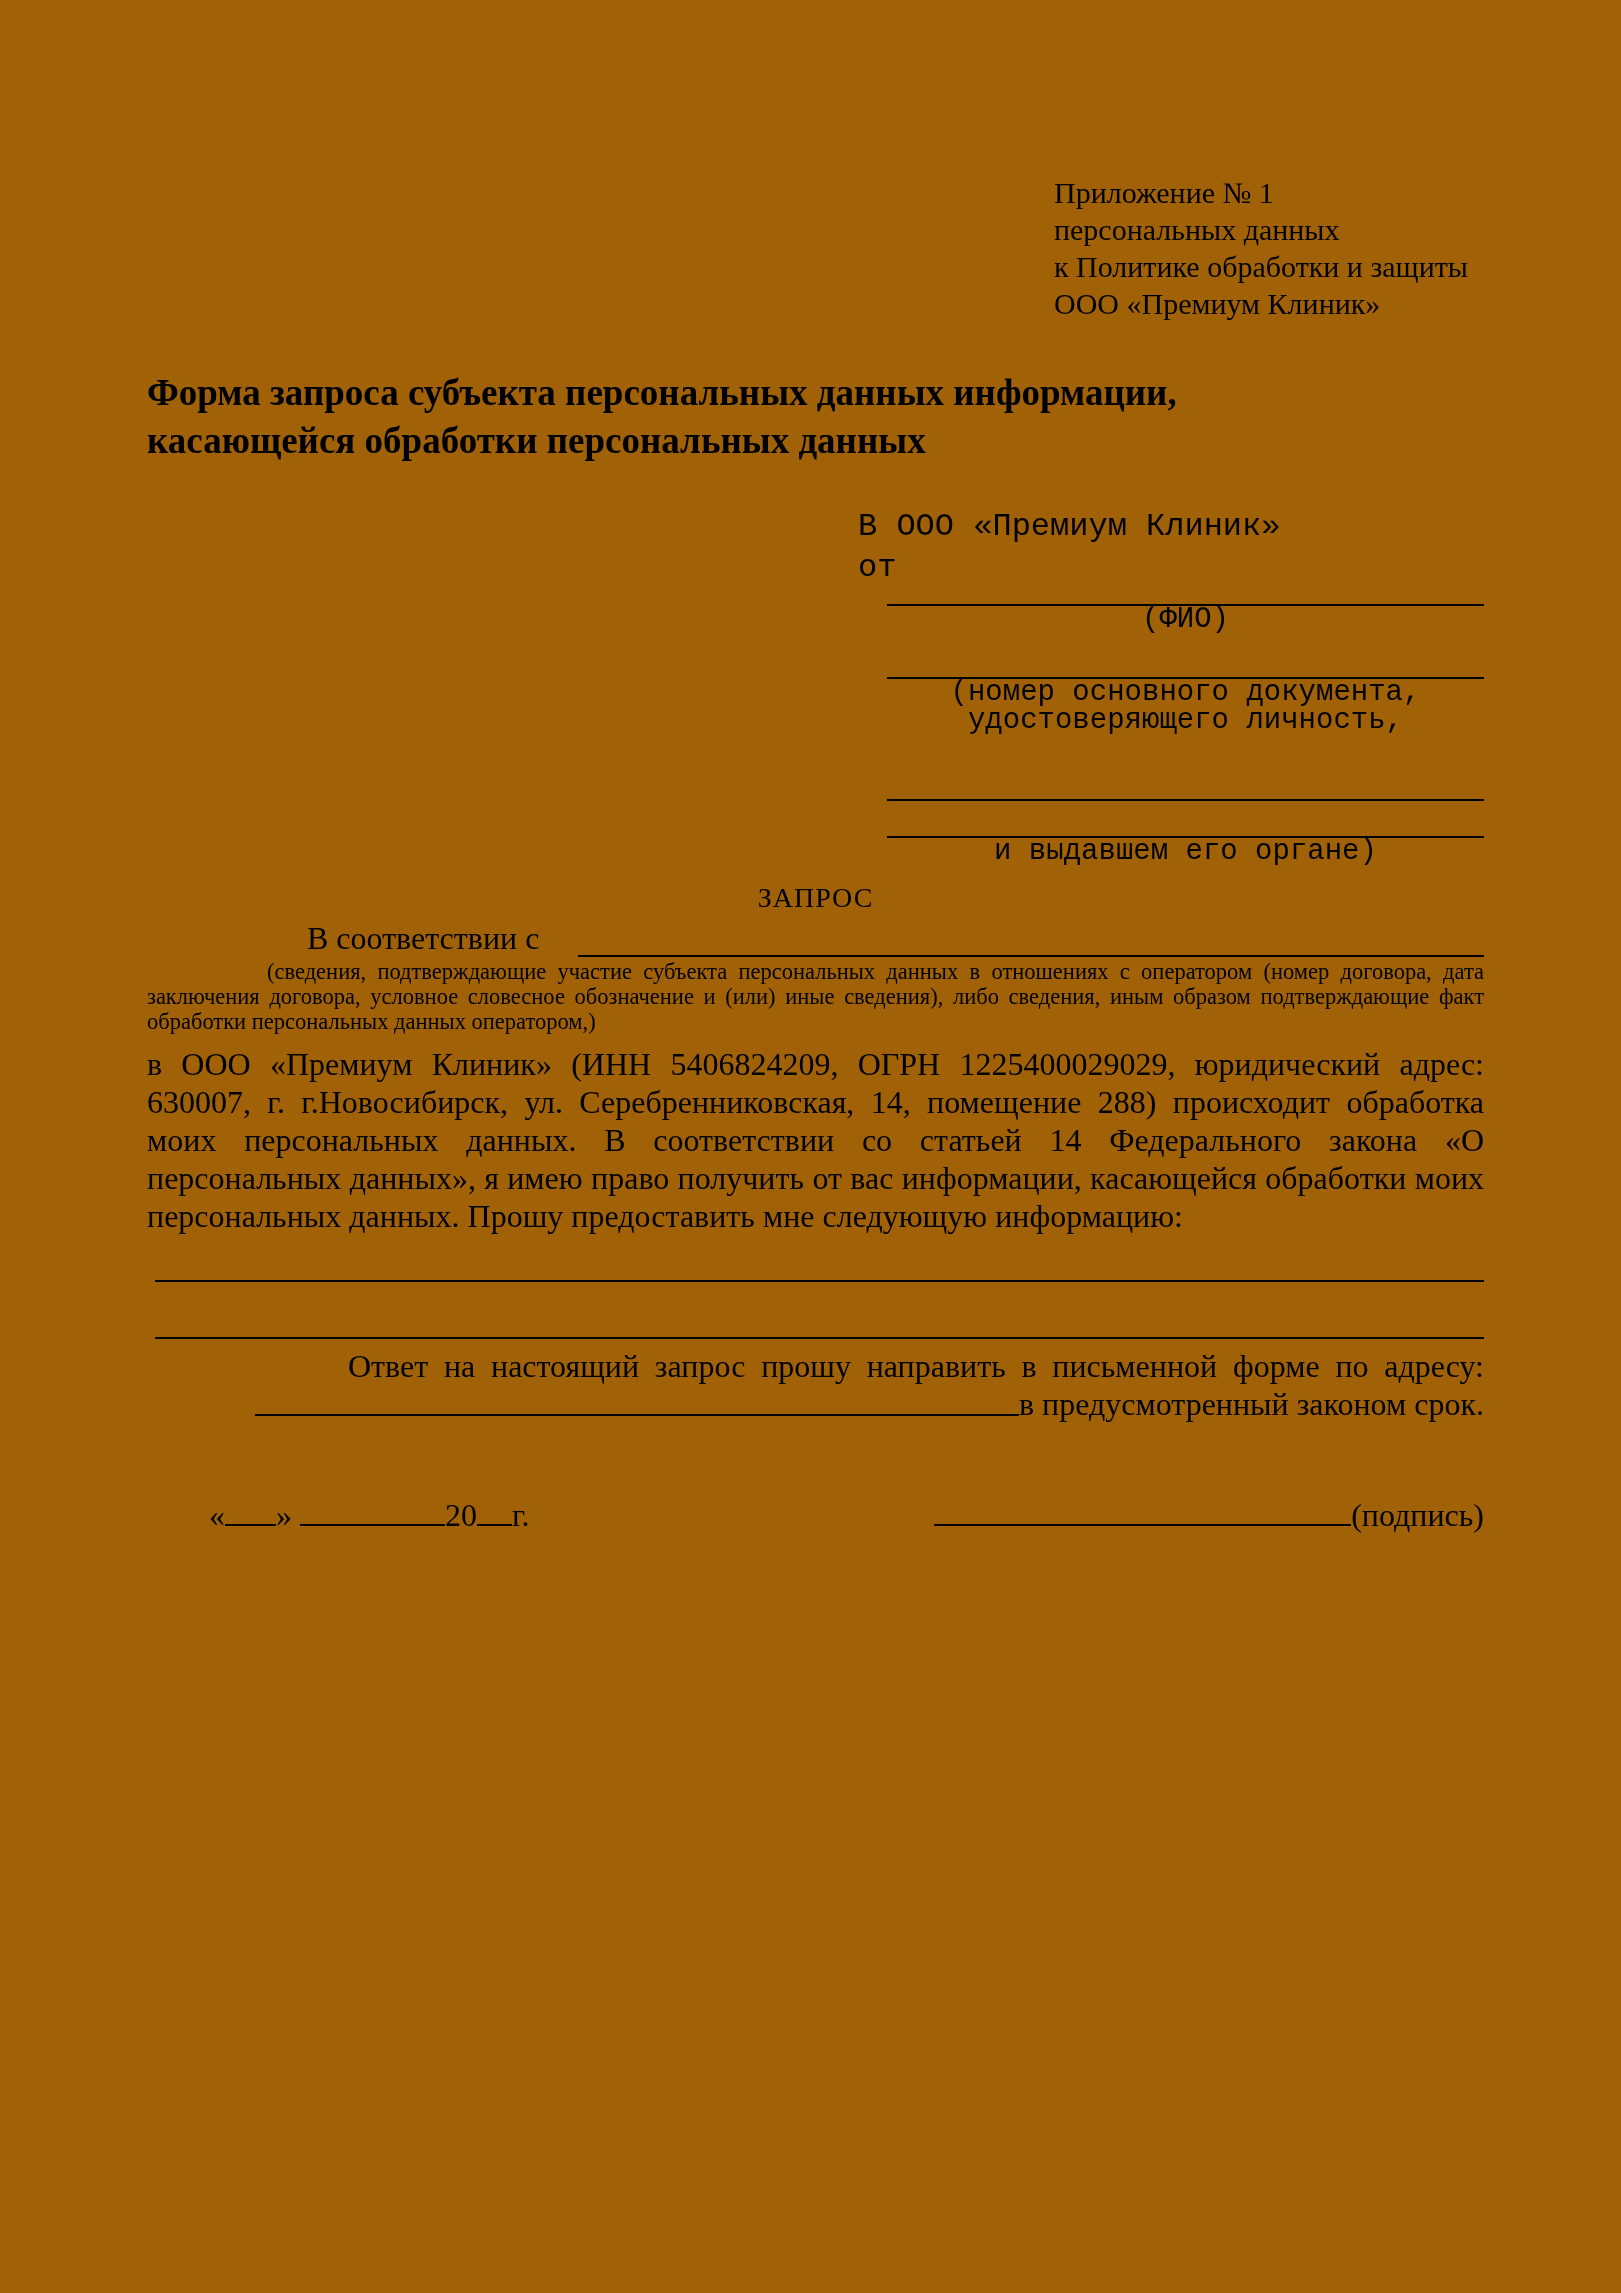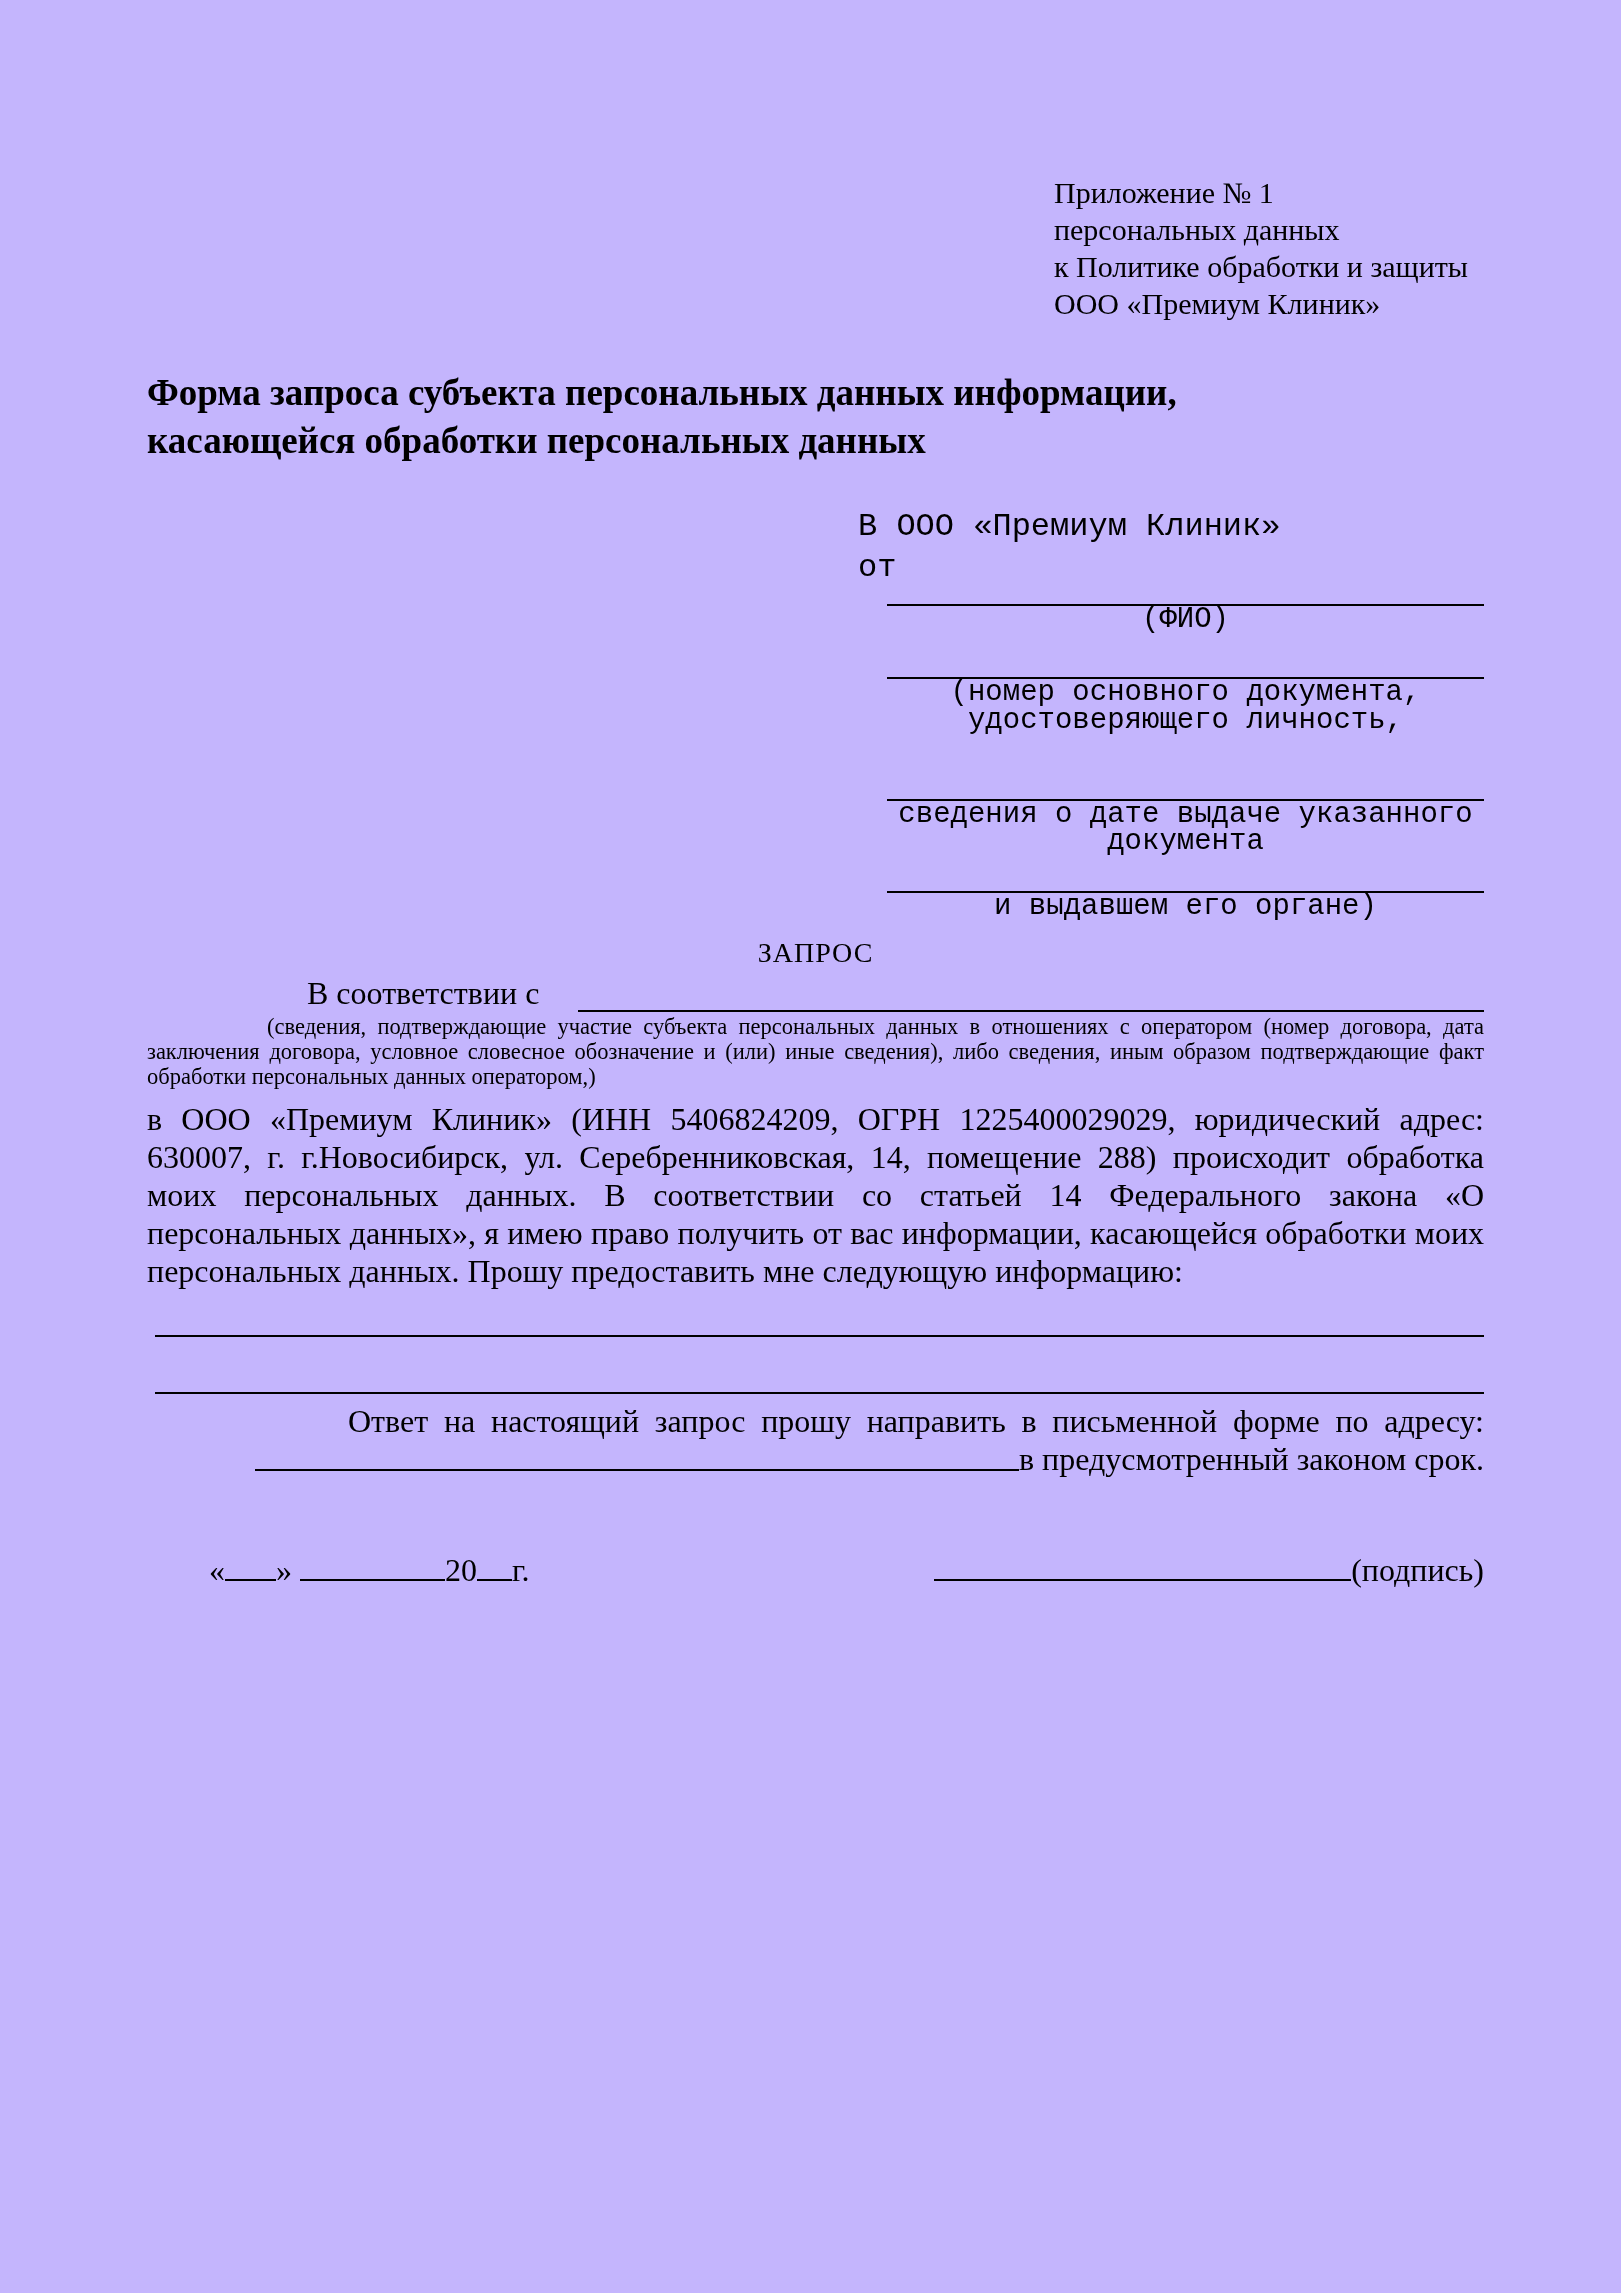--- a/index.html
+++ b/index.html
@@ -1,19 +1,19 @@
 <!DOCTYPE html>
 <html><head>
 <meta charset="utf-8">
 <style>
   html,body { margin:0; padding:0; background:#ffffff; }
   .page {
     position:relative;
     width:1621px; height:2294px;
-    background:#c4b5fd;
+    background:#a16207;
     color:#000000;
     font-family:"Liberation Serif", serif;
     box-sizing:border-box;
     padding:174px 137px 0 147px;
     overflow:hidden;
   }
   
   .appendix { margin-left:907px; font-size:30px; line-height:37px; }
   
   .doc-title { margin-top:47px; font-weight:bold; font-size:37px; line-height:48px; }
@@ -76,21 +76,20 @@
 
   <div class="addressee">
     <div>В ООО «Премиум Клиник»</div>
     <div>от</div>
     <div class="fields">
       <div class="field-line f1"></div>
       <div class="field-caption">(ФИО)</div>
       <div class="field-line f2"></div>
       <div class="field-caption">(номер основного документа, удостоверяющего личность,</div>
       <div class="field-line f3"></div>
-      <div class="field-caption">сведения о дате выдаче указанного документа</div>
       <div class="field-line f4"></div>
       <div class="field-caption">и выдавшем его органе)</div>
     </div>
   </div>
 
   <div class="request-heading">ЗАПРОС</div>
 
   <div class="intro-row">
     <span class="intro-label">В соответствии с</span>
     <span class="intro-line"></span>

